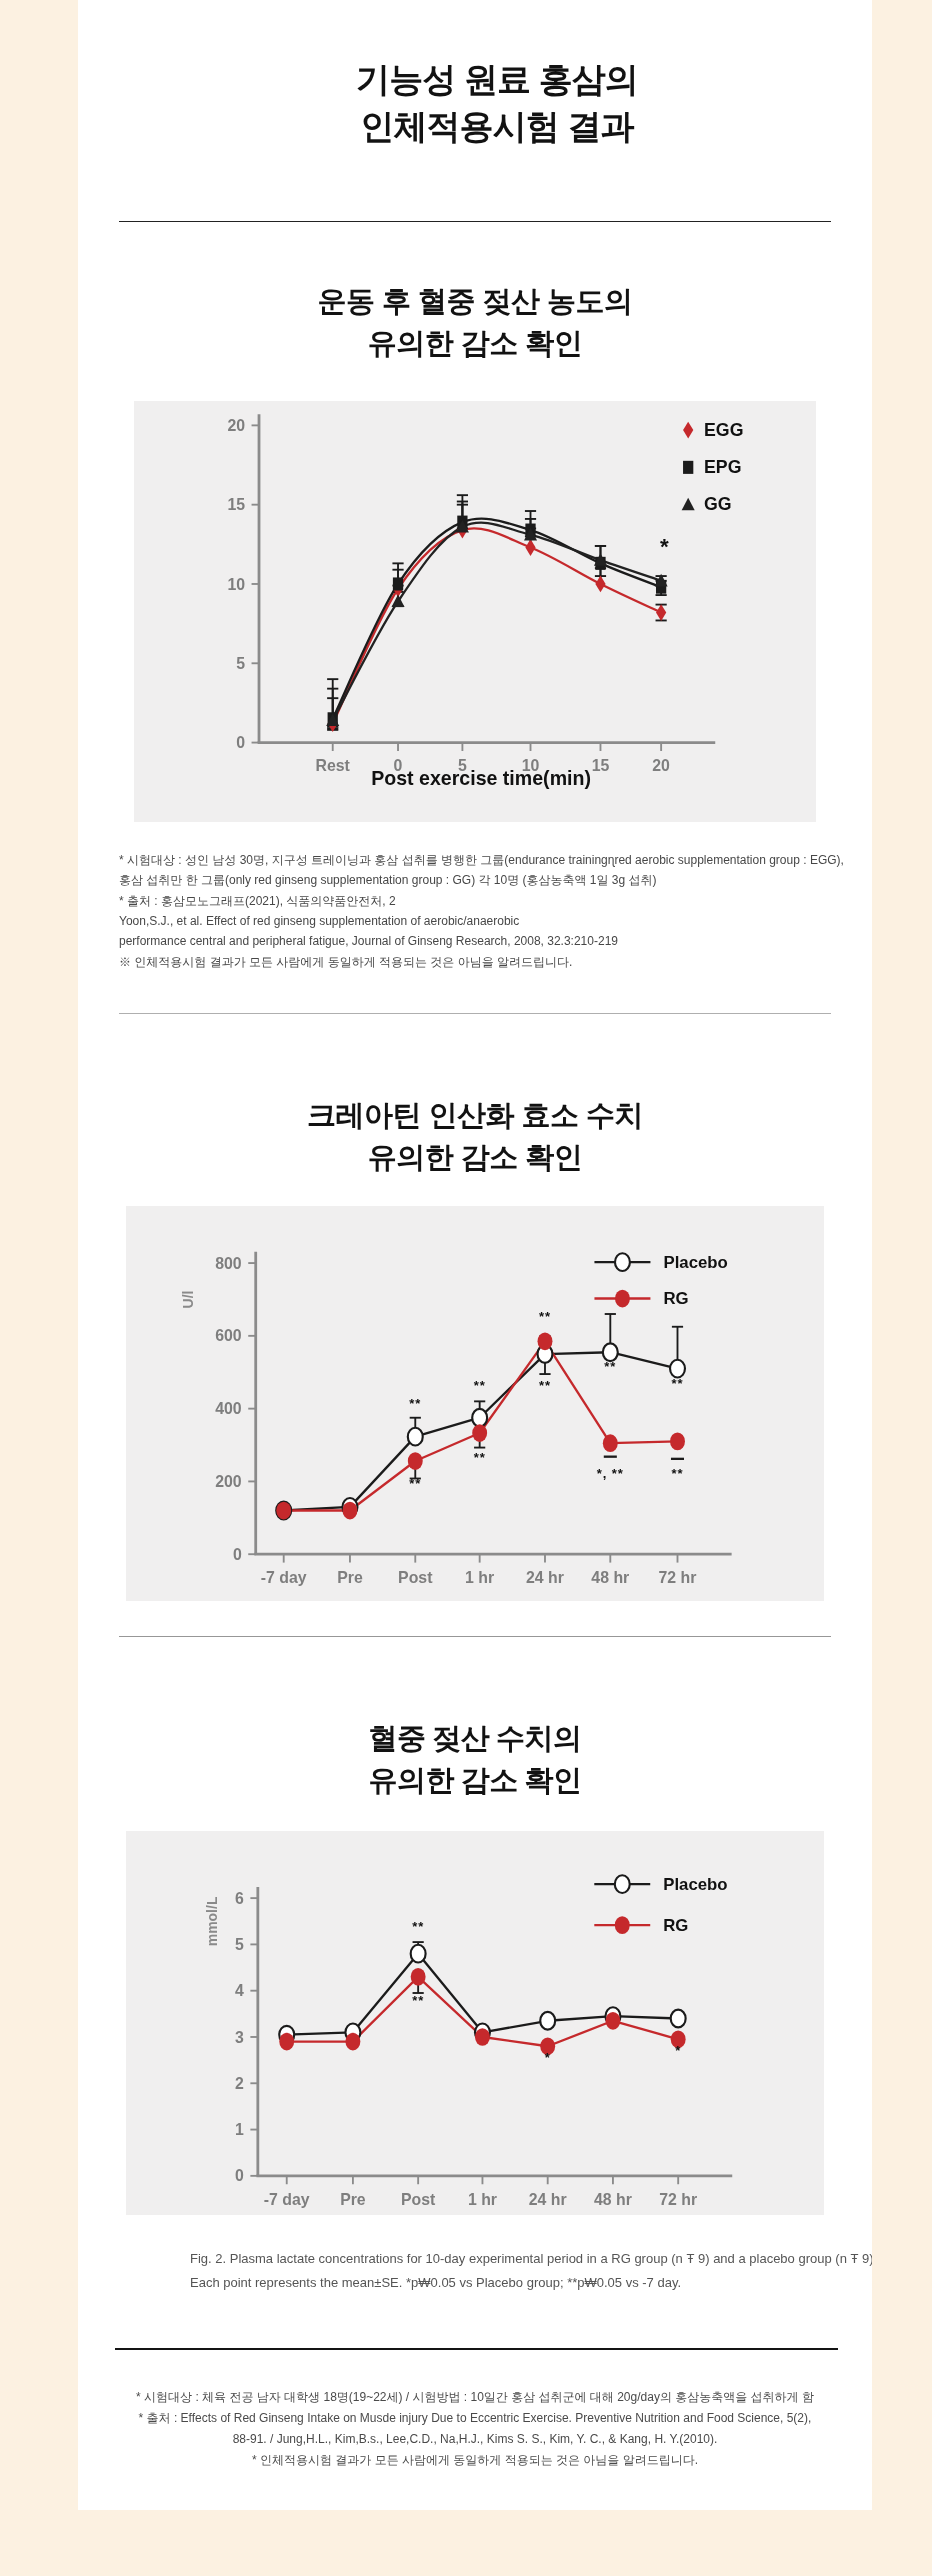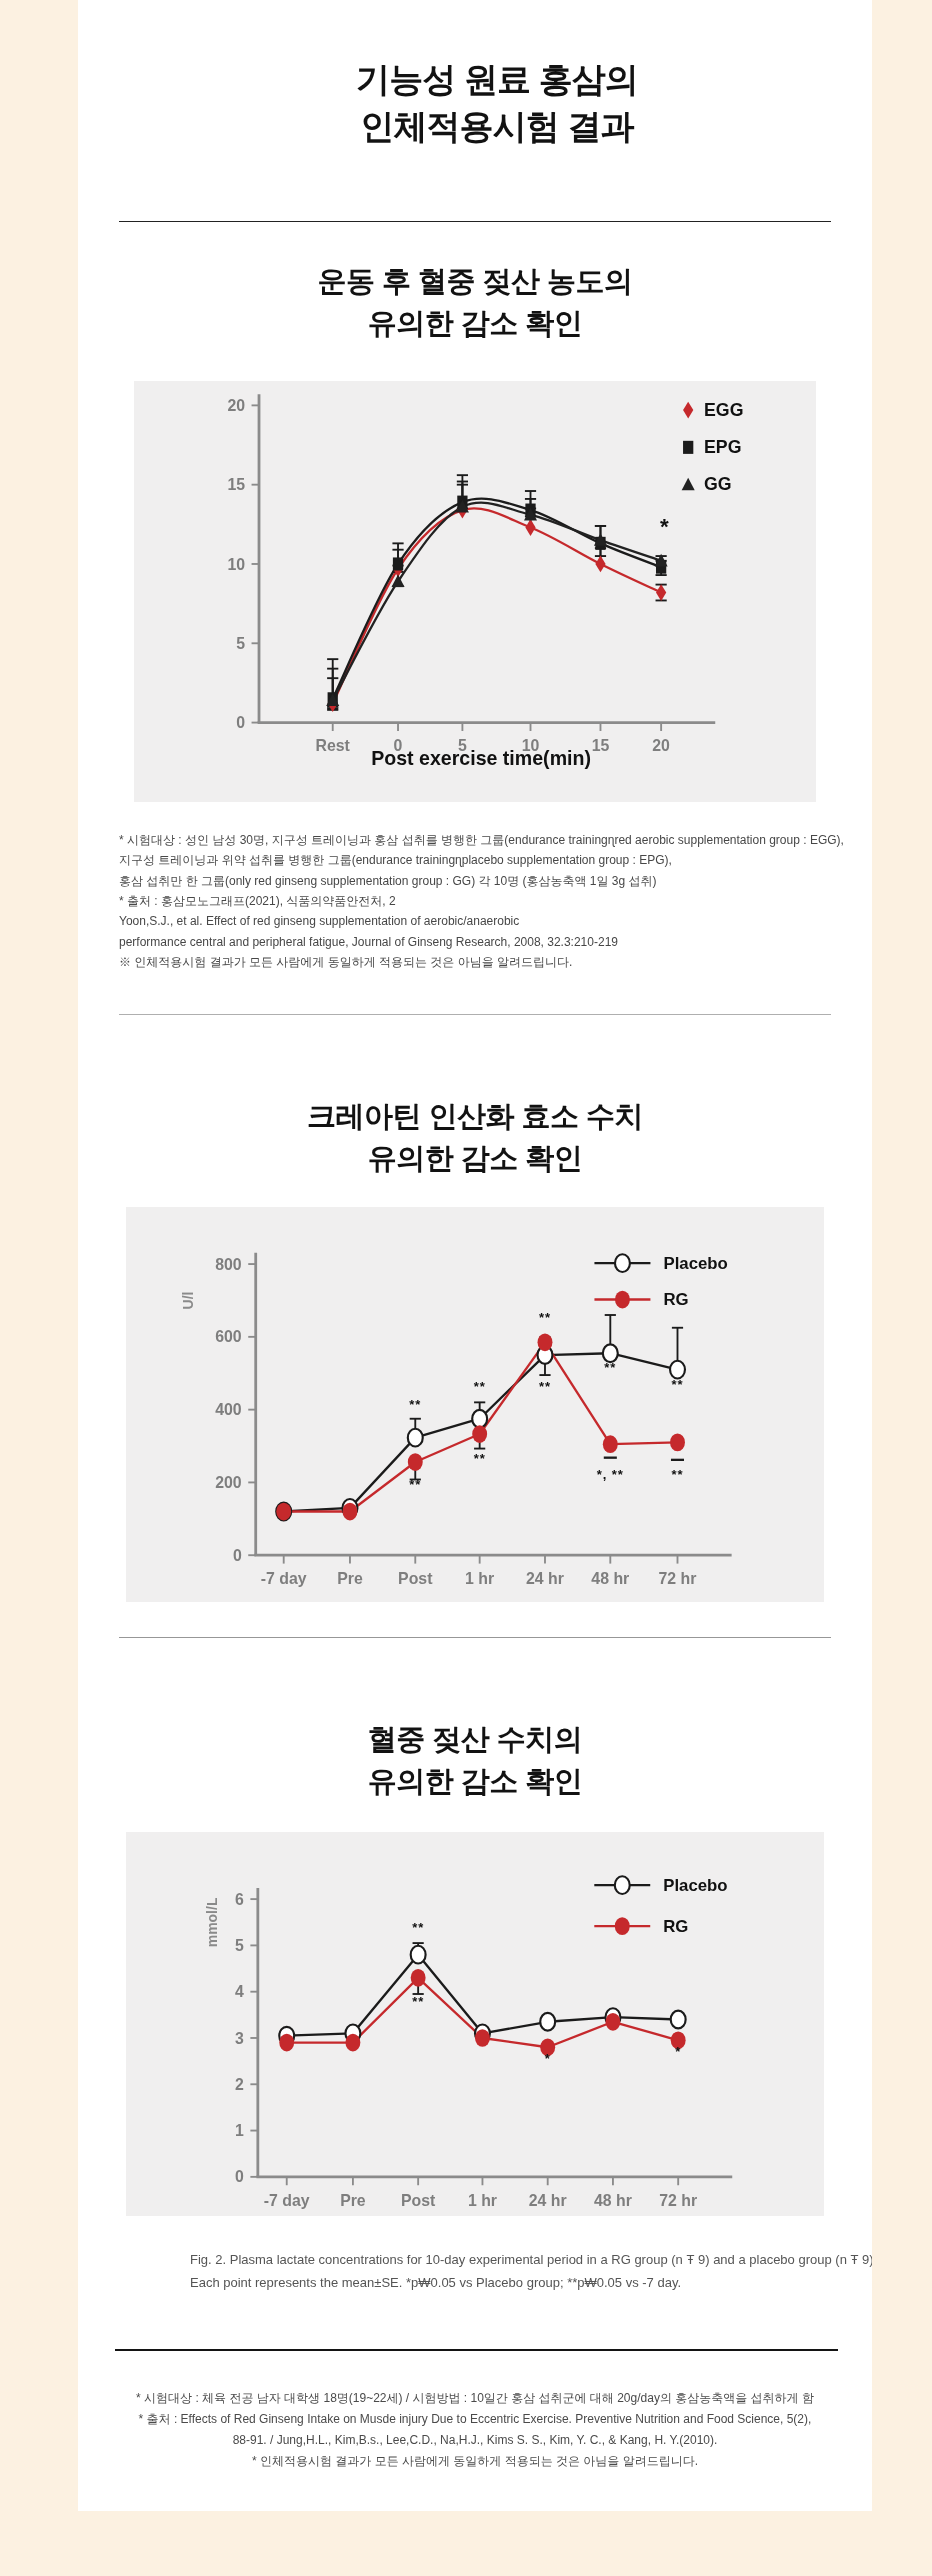--- a/index.html
+++ b/index.html
@@ -1,23 +1,23 @@
 <!DOCTYPE html>
 <html style="font-size:15px"><head>
 <meta charset="utf-8">
 <style>
   html,body{margin:0;padding:0;}
   body{background:#FCF1E1;font-family:"Liberation Sans",sans-serif;}
   .page{width:933px;margin:0 auto;position:relative;padding-bottom:20.5px;}
   .panel{width:794px;margin-left:78px;background:#FFFFFF;overflow:hidden;}
   .main-title{padding-top:56px;font-size:34px;font-weight:800;color:#121212;text-align:center;line-height:1.38;letter-spacing:-0.9px;padding-left:44px;}
   .section-title{font-size:29px;font-weight:800;color:#121212;text-align:center;line-height:1.45;letter-spacing:-0.5px;}
-  .st1{margin-top:38px;}
+  .st1{margin-top:58px;}
   .st2{margin-top:80px;}
-  .st3{margin-top:80px;}
+  .st3{margin-top:80px;font-family:Liberation Serif, serif;}
   .rule{border:none;margin:0 41px;}
   .rule-1{border-top:1.9px solid #222222;margin-top:71px;}
   .rule-2{border-top:1.4px solid #AFAFAF;margin-top:41px;}
   .rule-3{border-top:1.9px solid #979797;margin-top:35px;}
   .rule-4{border-top:2.8px solid #141414;margin-top:54px;margin-left:37px;margin-right:34px;}
   .chart-box{background:#F0EFEF;margin:37px auto 0;}
   .chart-box svg{display:block;width:100%;height:100%;}
   .cb1{width:682px;height:421px;}
   .cb2{width:698px;height:395px;margin-top:28px;}
   .cb3{width:698px;height:384px;margin-top:30px;}
@@ -156,21 +156,20 @@
           <text x="611" y="37" fill="#111111" font-size="19" font-weight="800">EGG</text>
           <rect x="588.5" y="64" width="11" height="14" fill="#1B1B1B"></rect>
           <text x="611" y="77" fill="#111111" font-size="19" font-weight="800">EPG</text>
           <path d="M594 103.5 L601 117 L587 117 Z" fill="#222222"></path>
           <text x="611" y="117" fill="#111111" font-size="19" font-weight="800">GG</text>
         </svg>
     </div>
 
     <div class="fn-block">
       <p>* 시험대상 : 성인 남성 30명, 지구성 트레이닝과 홍삼 섭취를 병행한 그룹(endurance trainingɳred aerobic supplementation group : EGG),</p>
-      <p>지구성 트레이닝과 위약 섭취를 병행한 그룹(endurance trainingɳplacebo supplementation group : EPG),</p>
       <p>홍삼 섭취만 한 그룹(only red ginseng supplementation group : GG) 각 10명 (홍삼농축액 1일 3g 섭취)</p>
       <p>* 출처 : 홍삼모노그래프(2021), 식품의약품안전처, 2</p>
       <p>Yoon,S.J., et al. Effect of red ginseng supplementation of aerobic/anaerobic</p>
       <p>performance central and peripheral fatigue, Journal of Ginseng Research, 2008, 32.3:210-219</p>
       <p>※ 인체적용시험 결과가 모든 사람에게 동일하게 적용되는 것은 아님을 알려드립니다.</p>
     </div>
 
     <hr class="rule rule-2">
 
     <div class="section-title st2">

